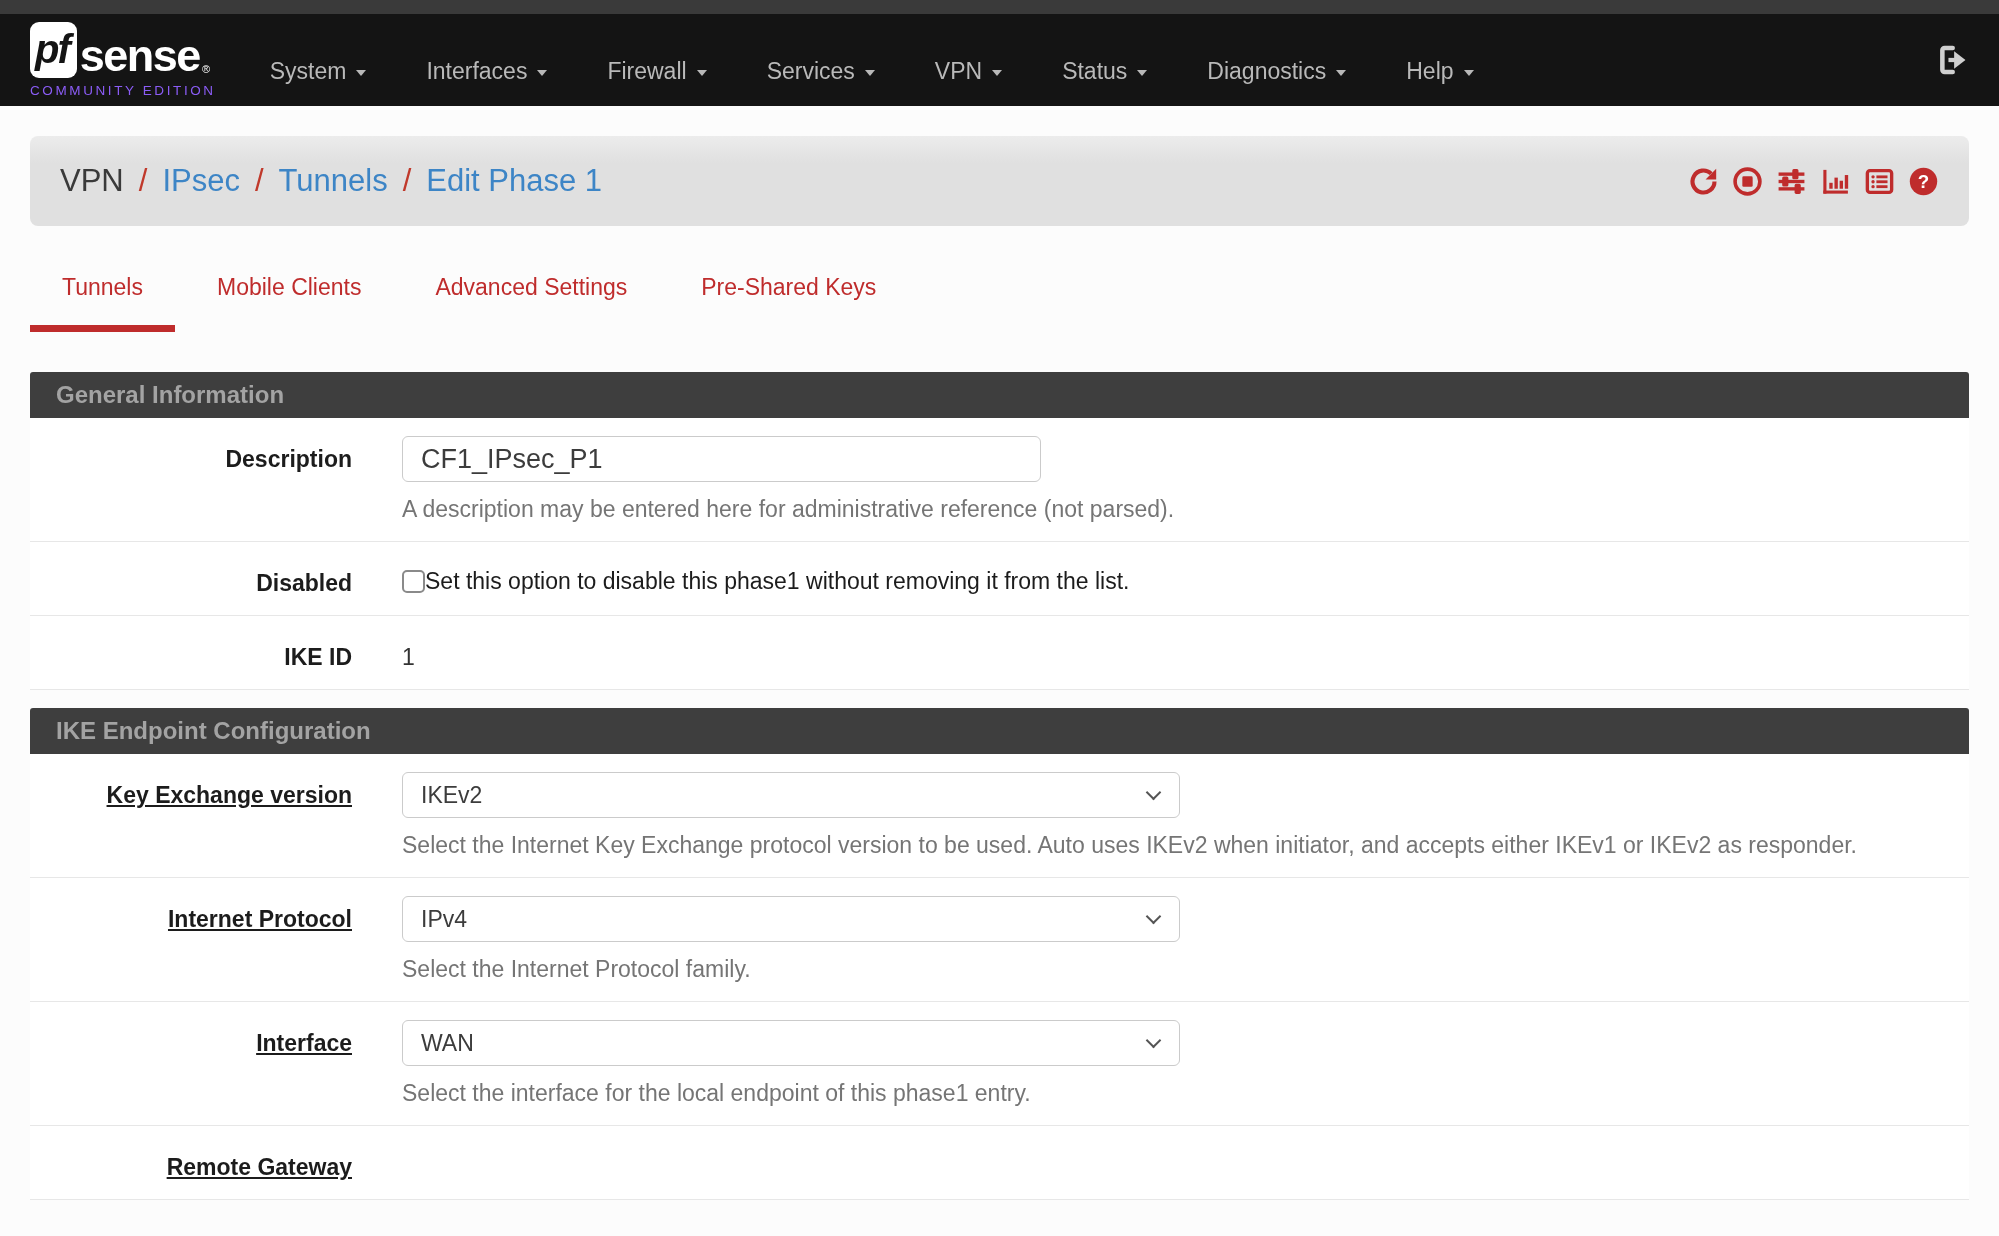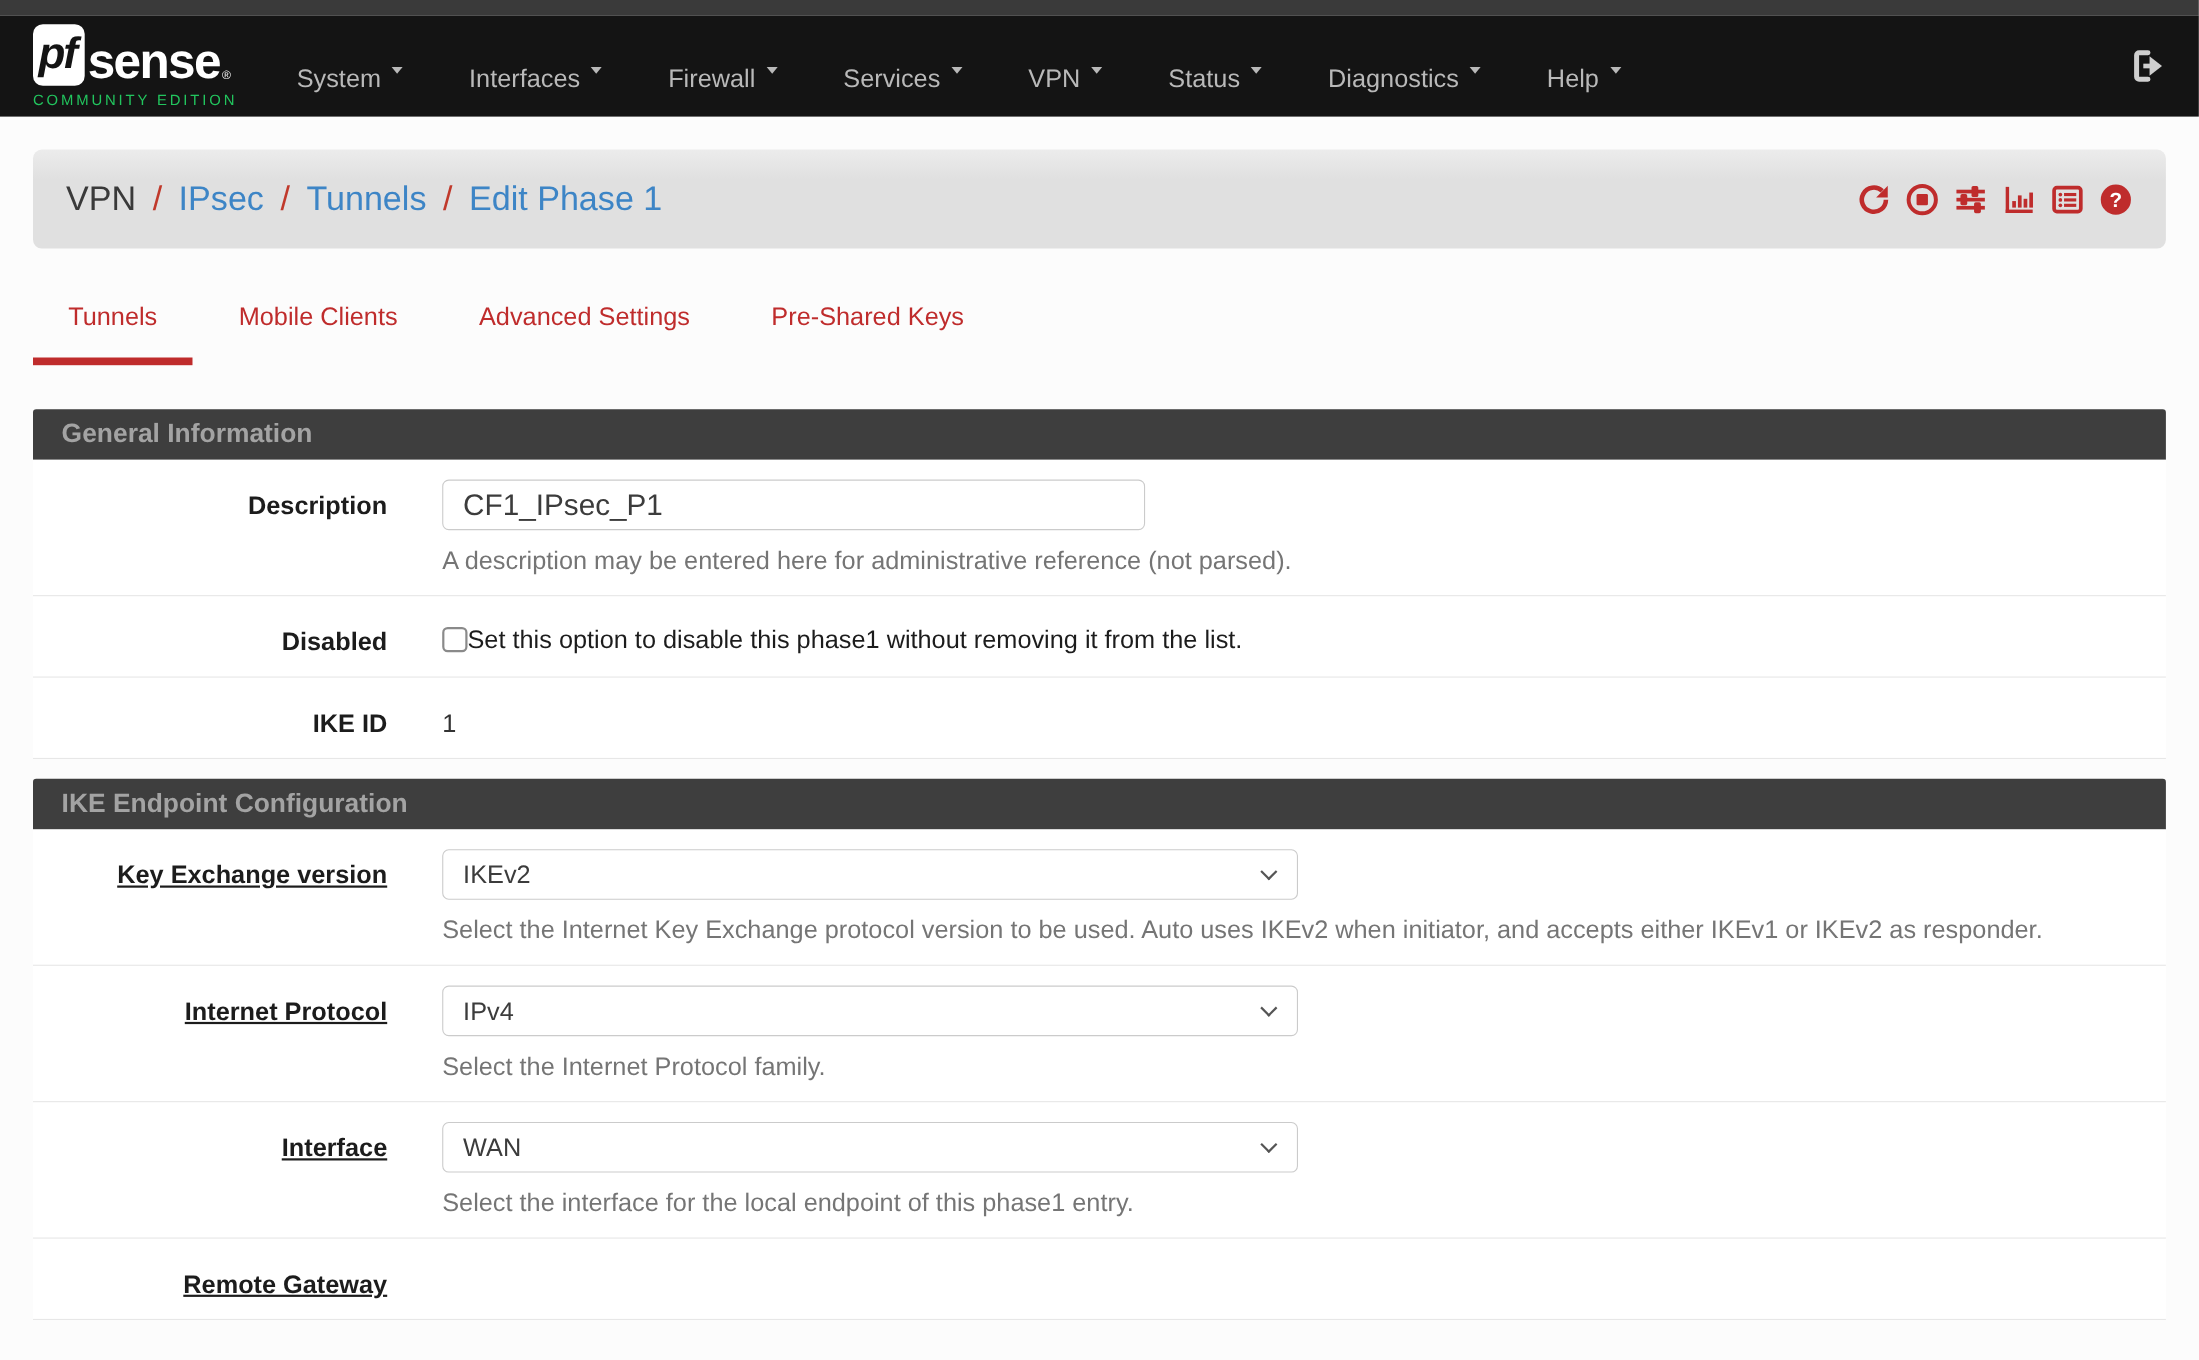--- a/index.html
+++ b/index.html
@@ -8,23 +8,23 @@
 
   
   .top-strip { height:14px; background:#3a3a3a; }
   .navbar { height:92px; background:#141414; display:flex; align-items:center; padding:0 30px; }
   .brand { display:flex; flex-direction:column; margin-right:54px; cursor:pointer; }
   .brand-top { display:flex; align-items:flex-end; }
   .pf-box { background:#fff; color:#141414; font-weight:700; font-style:italic; font-size:40px;
     line-height:1; padding:7px 8px 9px 5px; border-radius:9px; letter-spacing:-2px; }
   .sense { color:#fff; font-weight:700; font-size:45px; letter-spacing:-1.5px; margin-left:3px; line-height:0.95; }
   .reg { color:#fff; font-size:11px; margin:0 0 3px 2px; }
-  .brand-sub { color:#22c55e; font-size:13.5px; letter-spacing:2.6px; margin-top:5px; font-weight:500; white-space:nowrap; }
+  .brand-sub { color:#8b5cf6; font-size:13.5px; letter-spacing:2.6px; margin-top:5px; font-weight:500; white-space:nowrap; }
   .nav-items { display:flex; gap:60px; align-items:center; }
-  .nav-item { color:#b9b9b9; font-size:23px; display:flex; align-items:flex-start; gap:10px; cursor:pointer; white-space:nowrap;margin-top:22px; }
+  .nav-item { color:#b9b9b9; font-size:23px; display:flex; align-items:center; gap:10px; cursor:pointer; white-space:nowrap;margin-top:22px; }
   .caret { width:0; height:0; border-left:5.5px solid transparent; border-right:5.5px solid transparent;
     border-top:6.5px solid #b9b9b9; margin-top:3px; }
   .logout { margin-left:auto; cursor:pointer; display:flex; }
   .logout svg { width:34px; height:34px; }
 
   
   .breadcrumb-bar { margin:30px 30px 0; height:90px; background:linear-gradient(#ececec,#e0e0e0 30%);
     border-radius:8px; display:flex; align-items:center; padding:0 30px; }
   .crumbs { font-size:31px; display:flex; gap:15px; align-items:center; }
   .crumb-plain { color:#3a3a3a; }

